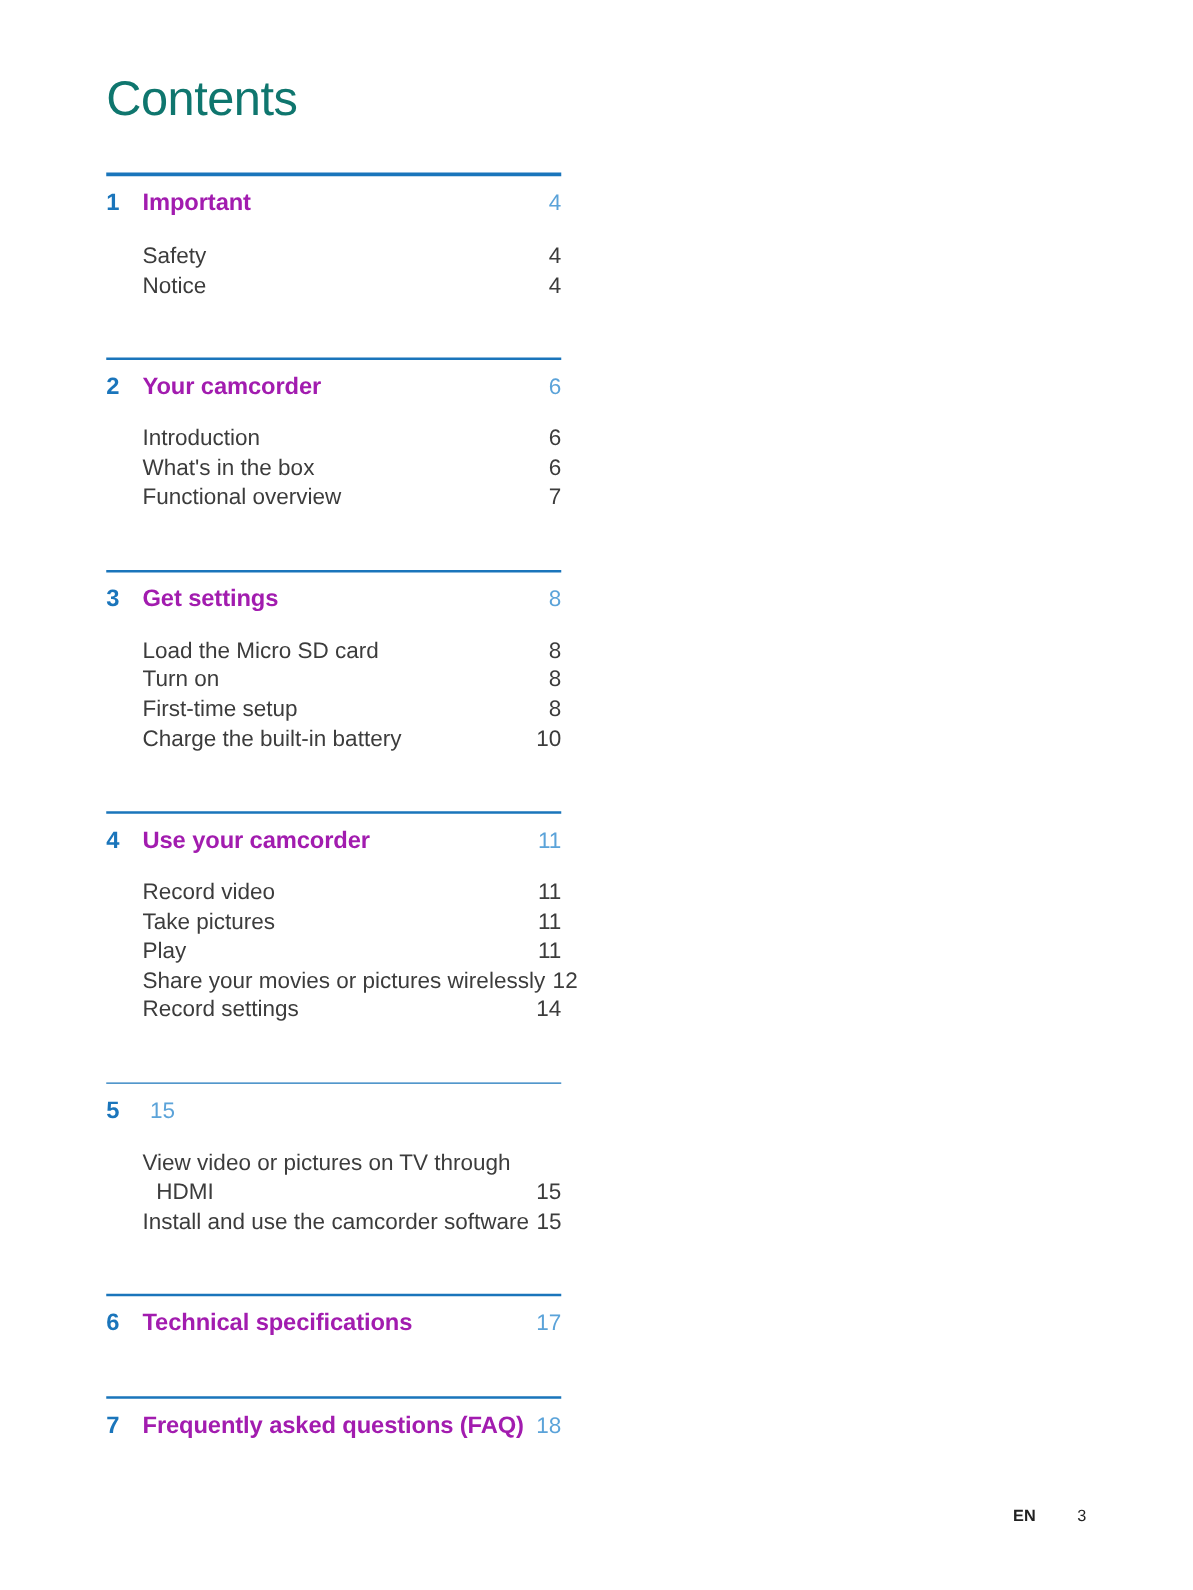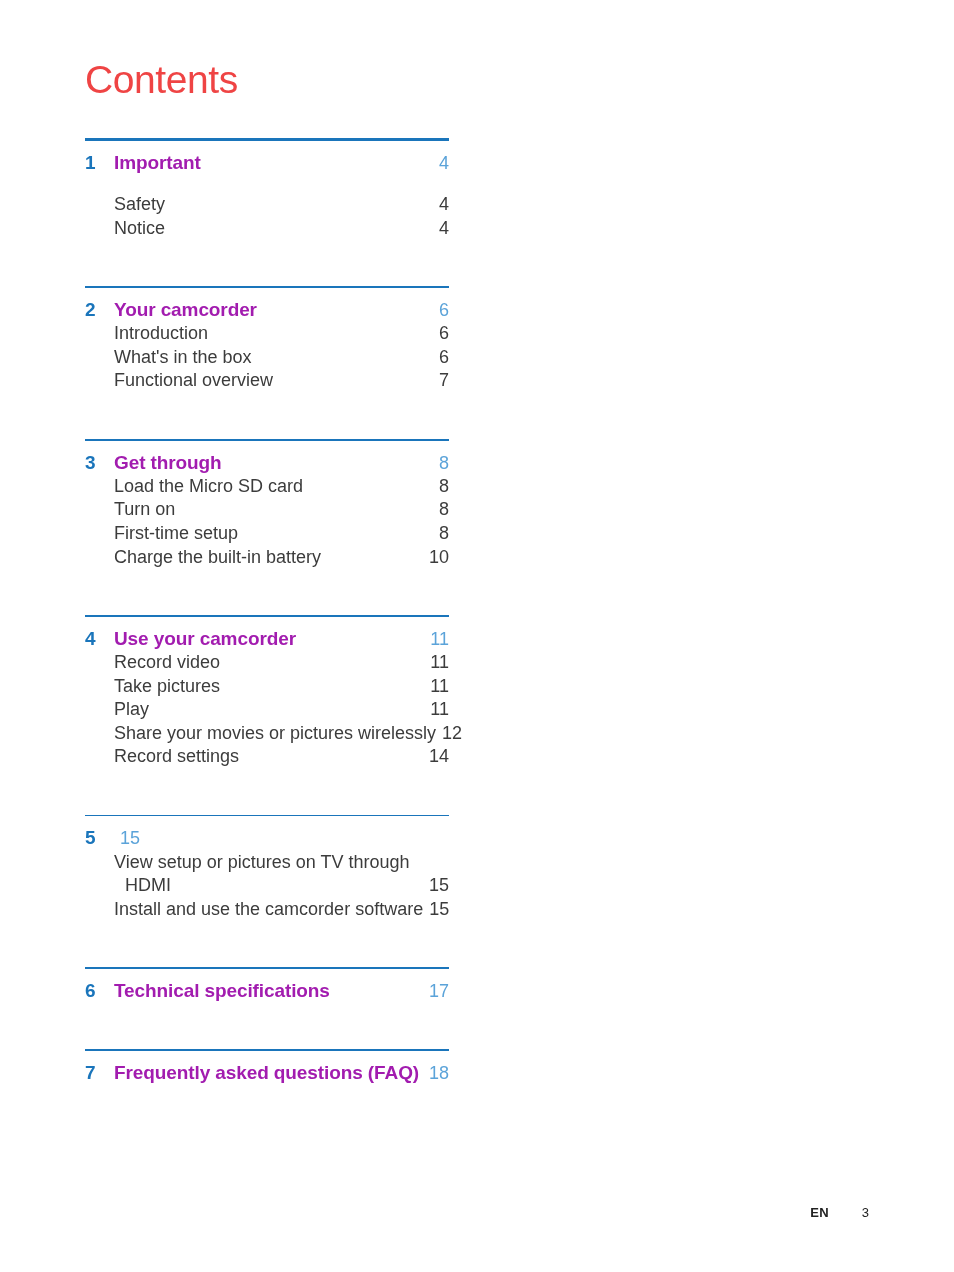--- a/index.html
+++ b/index.html
@@ -26,21 +26,21 @@
   }
 
   
   .page-title {
     position: absolute;
     left: 85px;
     top: 60px;
     font-size: 39px;
     font-weight: 400;
     letter-spacing: -0.4px;
-    color: #ef4444;
+    color: #0f766e;
     line-height: 1;
   }
 
   
   .toc {
     position: absolute;
     left: 85px;
     top: 138px;
     width: 364px;
   }
@@ -93,21 +93,21 @@
     flex: 0 0 auto;
     min-width: 26px;
     text-align: right;
     color: #5ba3d9;
     font-weight: 400;
     font-size: 18px;
   }
 
   
   .items {
-    margin-top: 0;
+    margin-top: 17px;
   }
   .items.gap-top {
     margin-top: 18px;
   }
   .item {
     display: flex;
     align-items: baseline;
     color: #3c3c3c;
     font-size: 18px;
     line-height: 1.31;
@@ -200,21 +200,21 @@
             <span class="label">Functional overview</span>
             <span class="pg">7</span>
           </div>
         </div>
       </div>
       <div class="sec-gap"></div>
       <div class="section">
         <div class="rule"></div>
         <div class="sec-head">
           <span class="sec-num">3</span>
-          <span class="sec-title">Get through</span>
+          <span class="sec-title">Get settings</span>
           <span class="sec-page">8</span>
         </div>
         <div class="items">
           <div class="item">
             <span class="label">Load the Micro SD card</span>
             <span class="pg">8</span>
           </div>
           <div class="item">
             <span class="label">Turn on</span>
             <span class="pg">8</span>
@@ -262,21 +262,21 @@
       </div>
       <div class="sec-gap"></div>
       <div class="section">
         <div class="rule"></div>
         <div class="sec-head">
           <span class="sec-num">5</span>
           <span class="sec-page">15</span>
         </div>
         <div class="items">
           <div class="item nopage">
-            <span class="label">View setup or pictures on TV through</span>
+            <span class="label">View video or pictures on TV through</span>
             <span class="pg"></span>
           </div>
           <div class="item indent">
             <span class="label">HDMI</span>
             <span class="pg">15</span>
           </div>
           <div class="item">
             <span class="label">Install and use the camcorder software</span>
             <span class="pg">15</span>
           </div>

